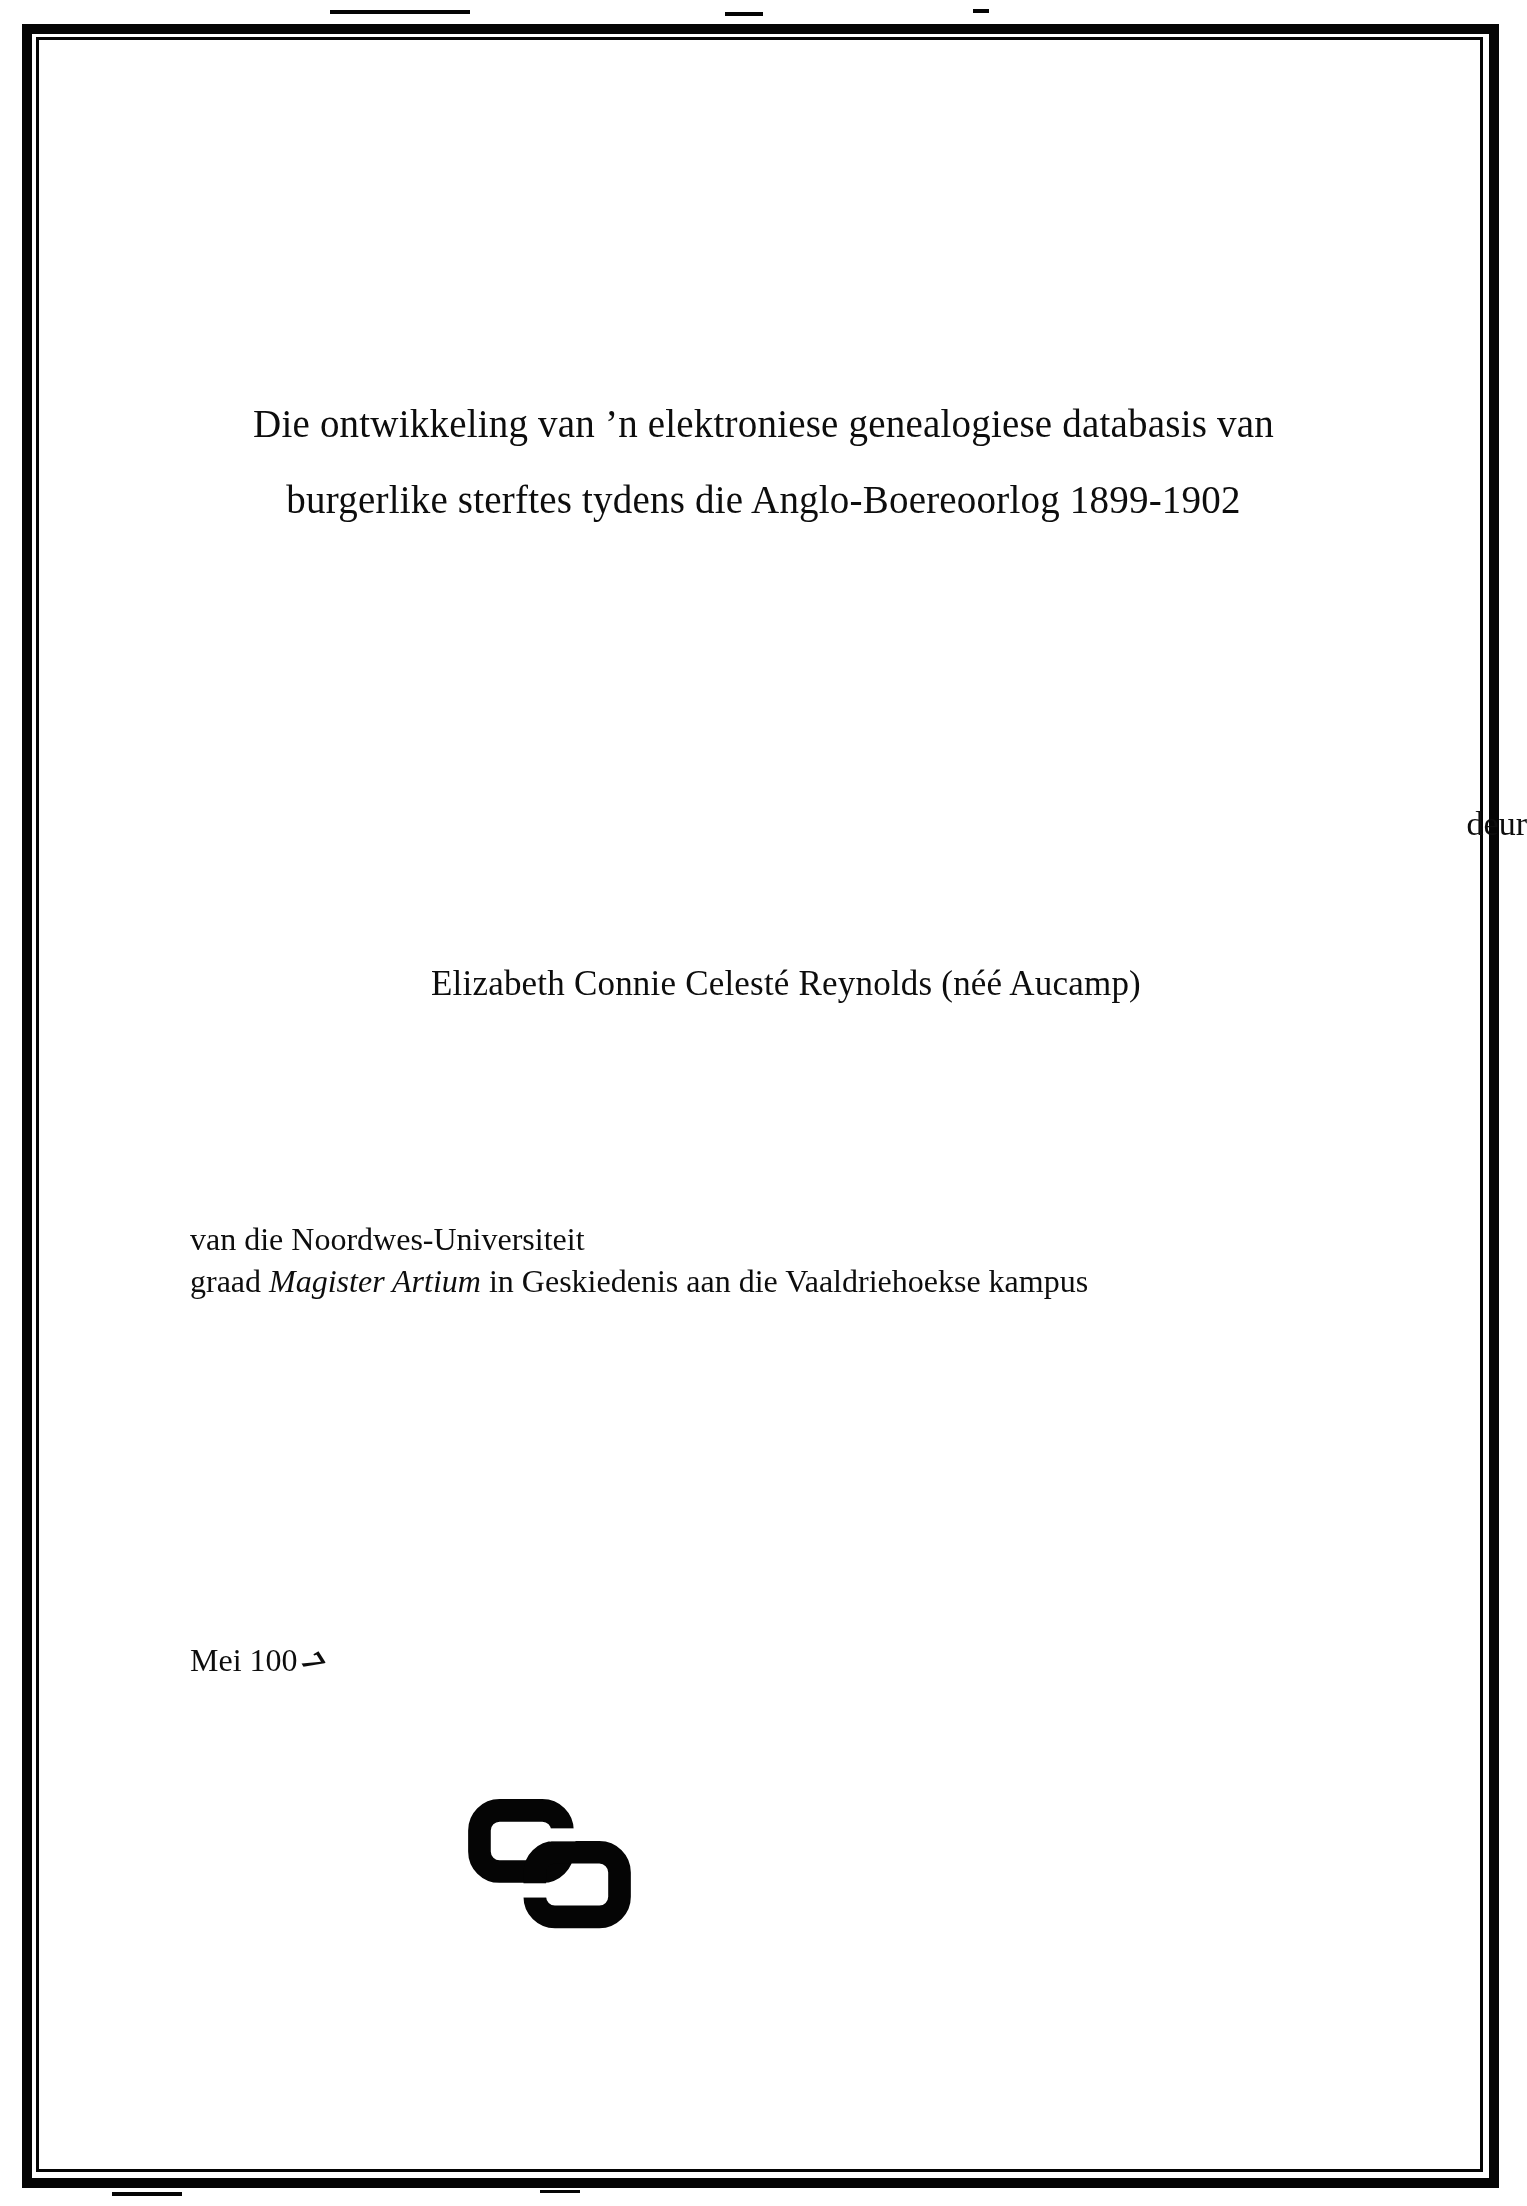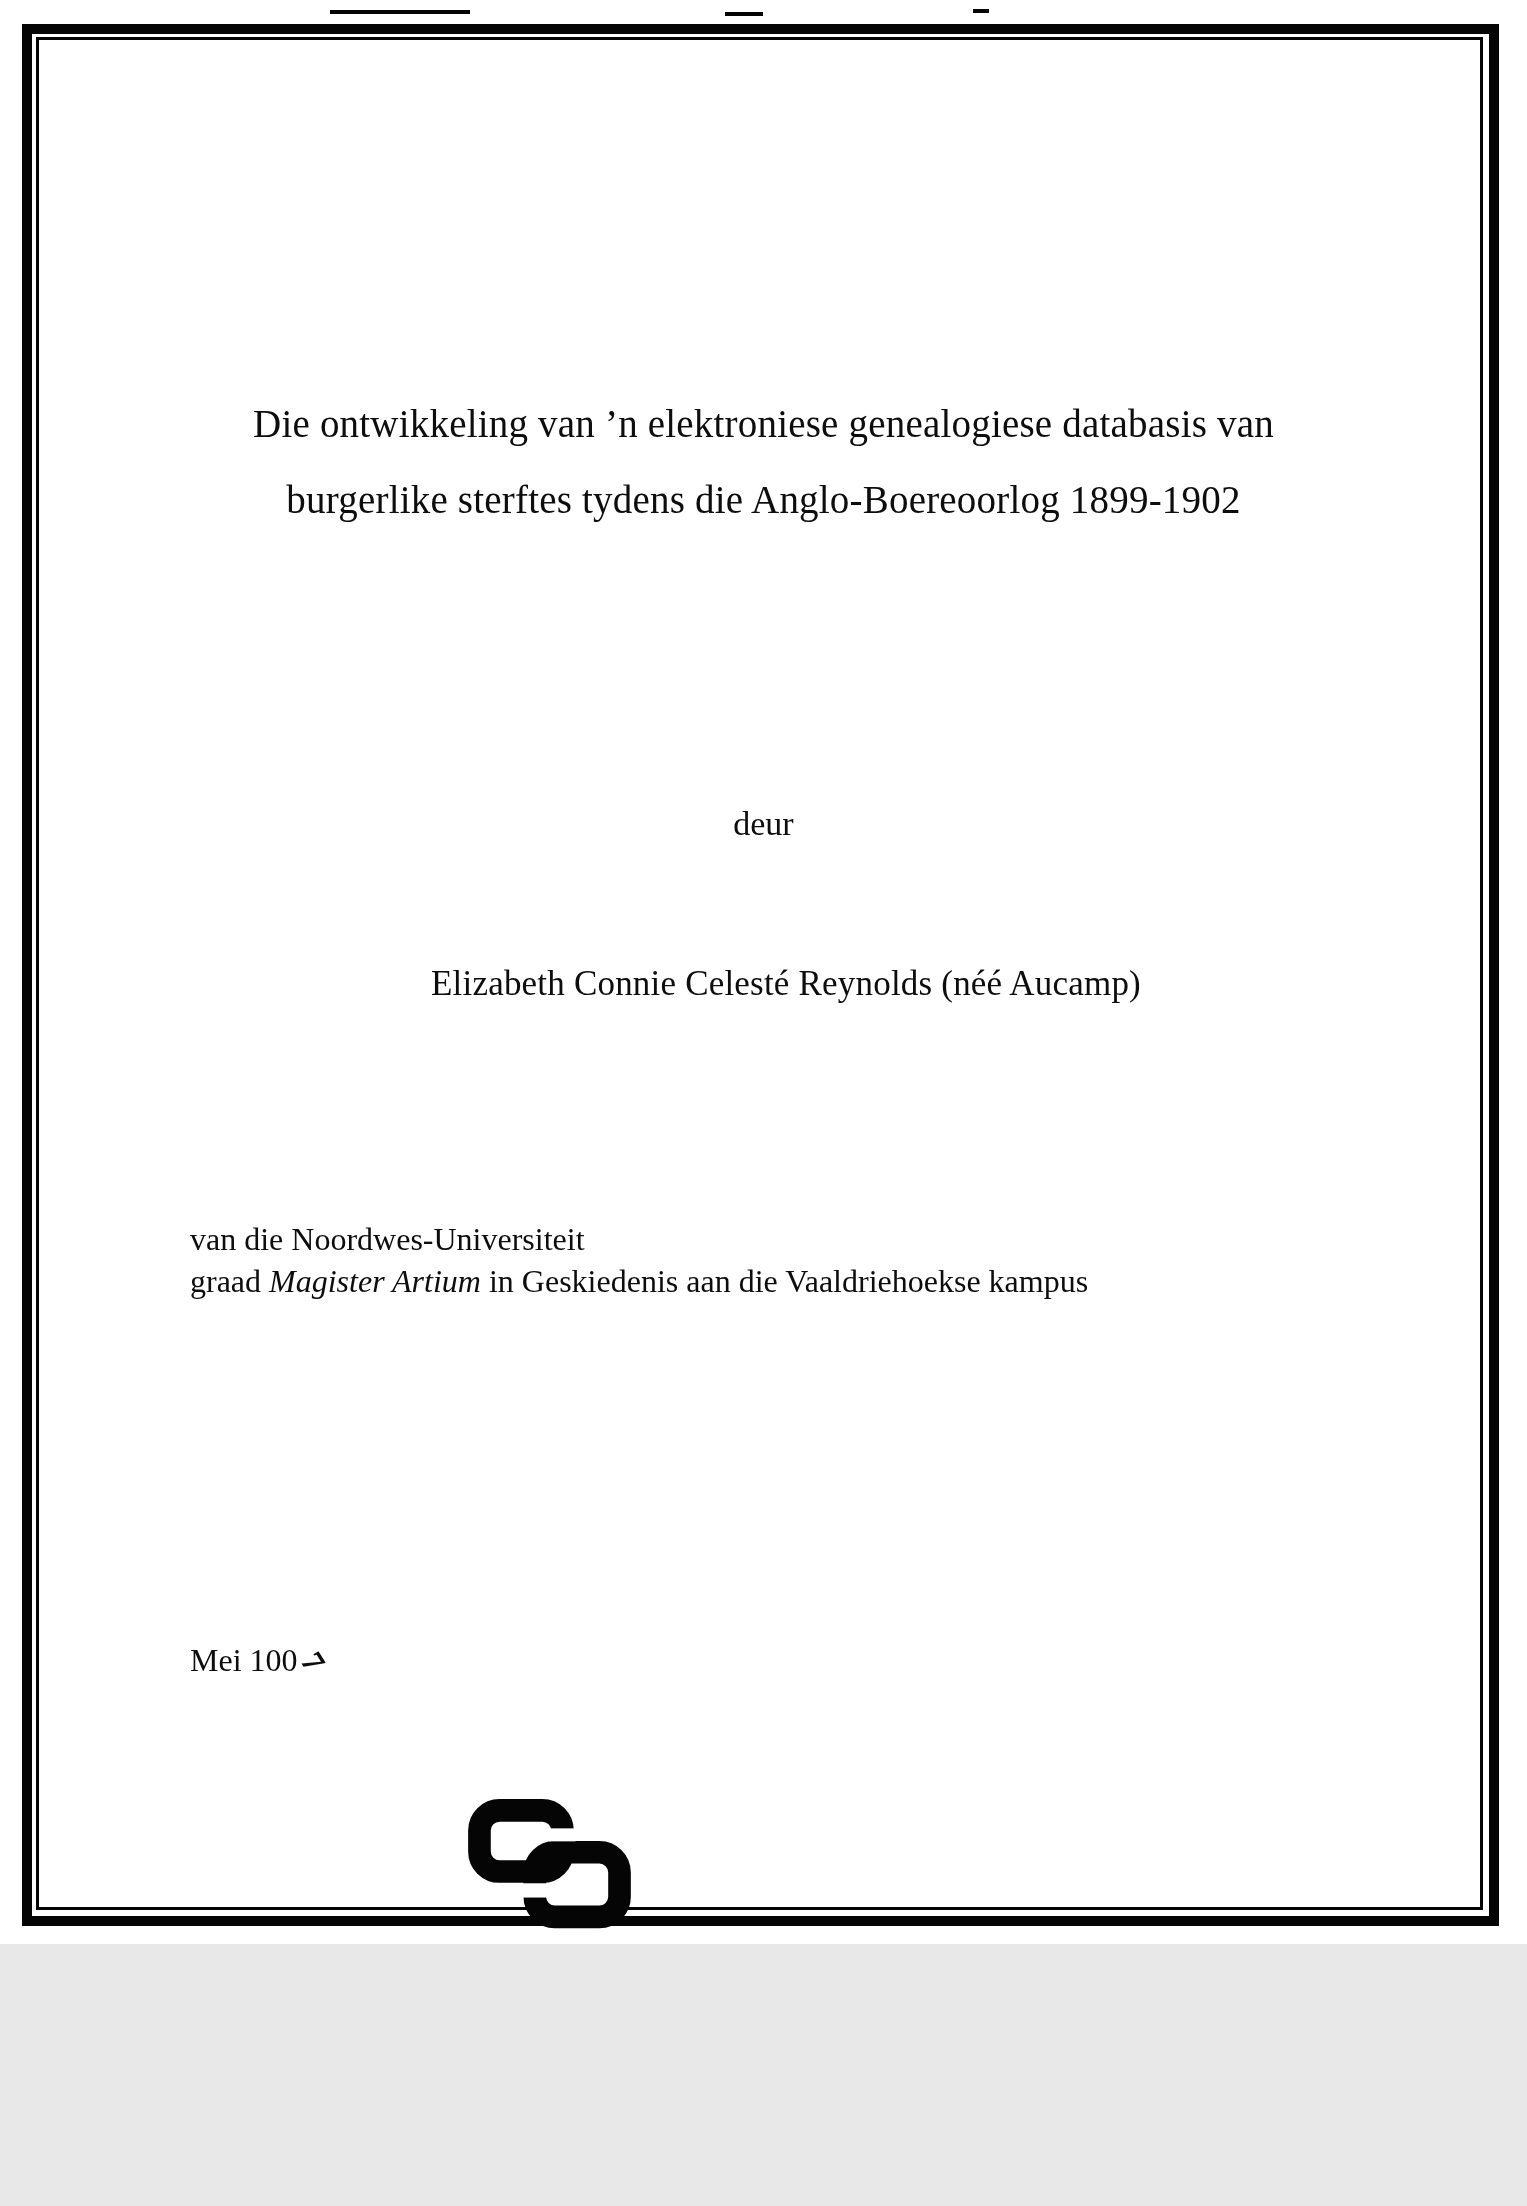--- a/index.html
+++ b/index.html
@@ -1,18 +1,18 @@
 <!DOCTYPE html>
 <html><head>
 <meta charset="utf-8">
 <style>
   html,body{margin:0;padding:0;background:#e8e8e8;}
   .page{
     position:relative;
-    width:1527px;height:1944px;
+    width:1527px;height:2206px;
     background:#ffffff;
     margin:0 auto;
     overflow:hidden;
     color:#0d0d0d;
     font-family:"Liberation Serif","DejaVu Serif",serif;
   }
   .frame-outer{
     position:absolute;left:22px;top:24px;right:28px;bottom:18px;
     border:10px solid #050505;
     pointer-events:none;
@@ -26,21 +26,21 @@
 
   .title{
     position:absolute;left:120px;right:120px;top:386px;
     text-align:center;
     font-size:39px;line-height:76px;
     letter-spacing:.2px;
     white-space:nowrap;
   }
   .byline{
     position:absolute;left:0;right:0;top:805px;
-    text-align:center;
+    text-align:right;
     font-size:34px;line-height:38px;
   }
   .author{
     position:absolute;left:0;right:0;top:964px;
     text-align:center;
     font-size:35px;line-height:40px;
     letter-spacing:.2px;
     margin-left:45px;
   }
   .declaration{

